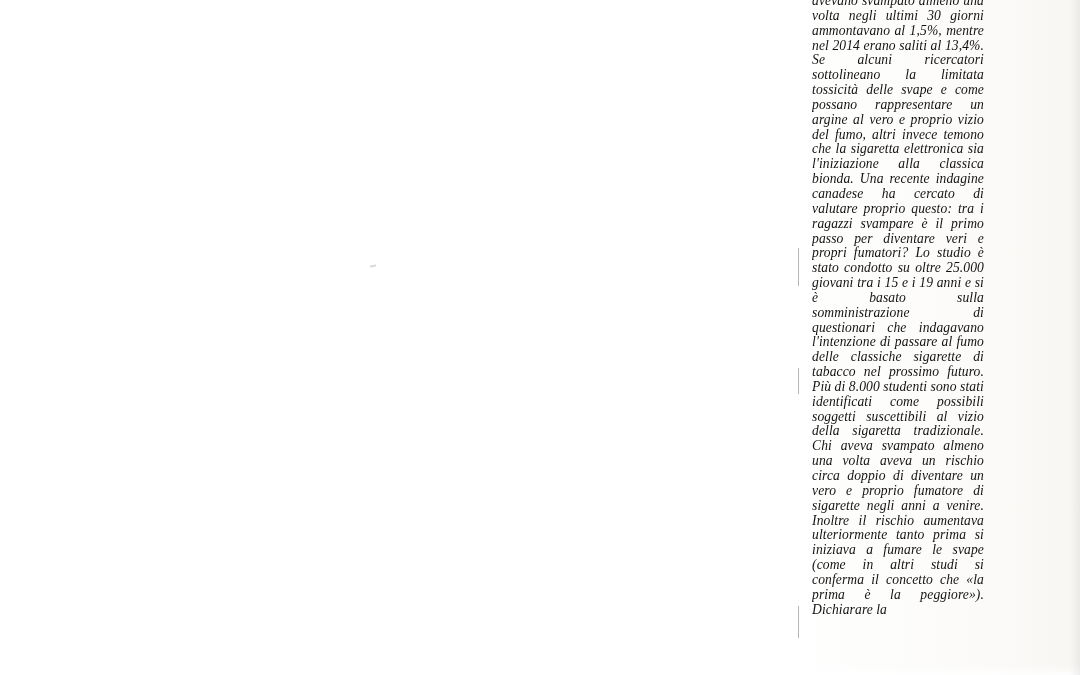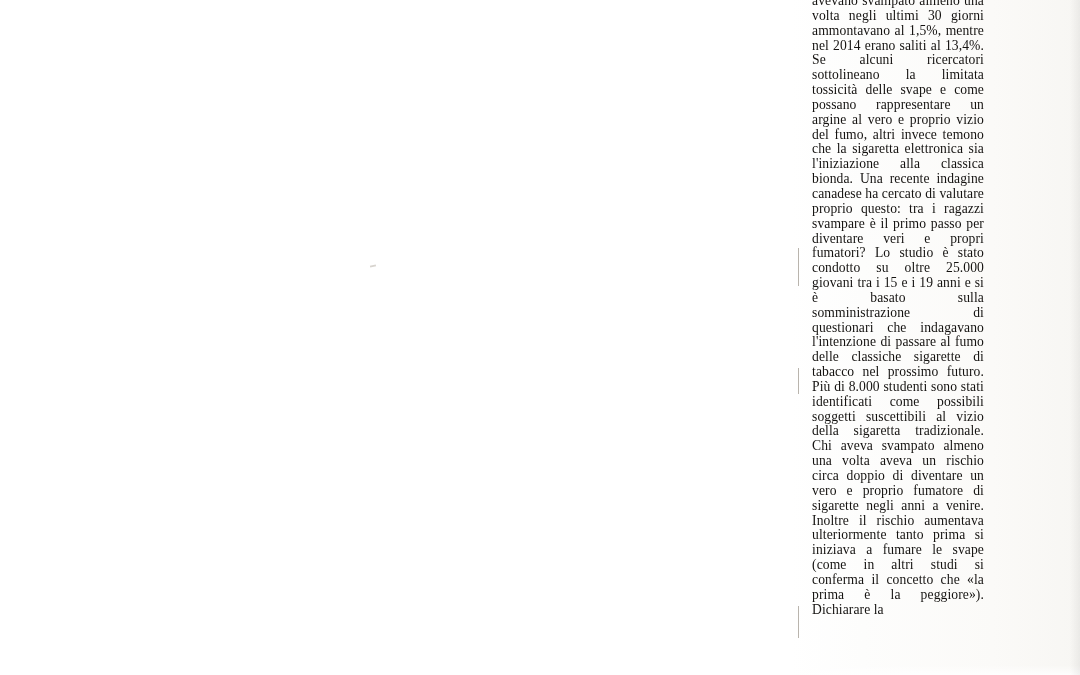--- a/index.html
+++ b/index.html
@@ -11,20 +11,21 @@
     width: 1080px;
     height: 675px;
     overflow: hidden;
     font-family: "Liberation Serif", serif;
   }
   .page {
     position: relative;
     width: 1080px;
     height: 675px;
     background: #ffffff;
+    font-style: italic;
   }
   
   .paper-tint {
     position: absolute;
     top: 0;
     right: 0;
     width: 290px;
     height: 675px;
     background: linear-gradient(to right, #ffffff 0%, #fdfdfc 25%, #fbfaf8 70%, #f7f6f3 100%);
   }

